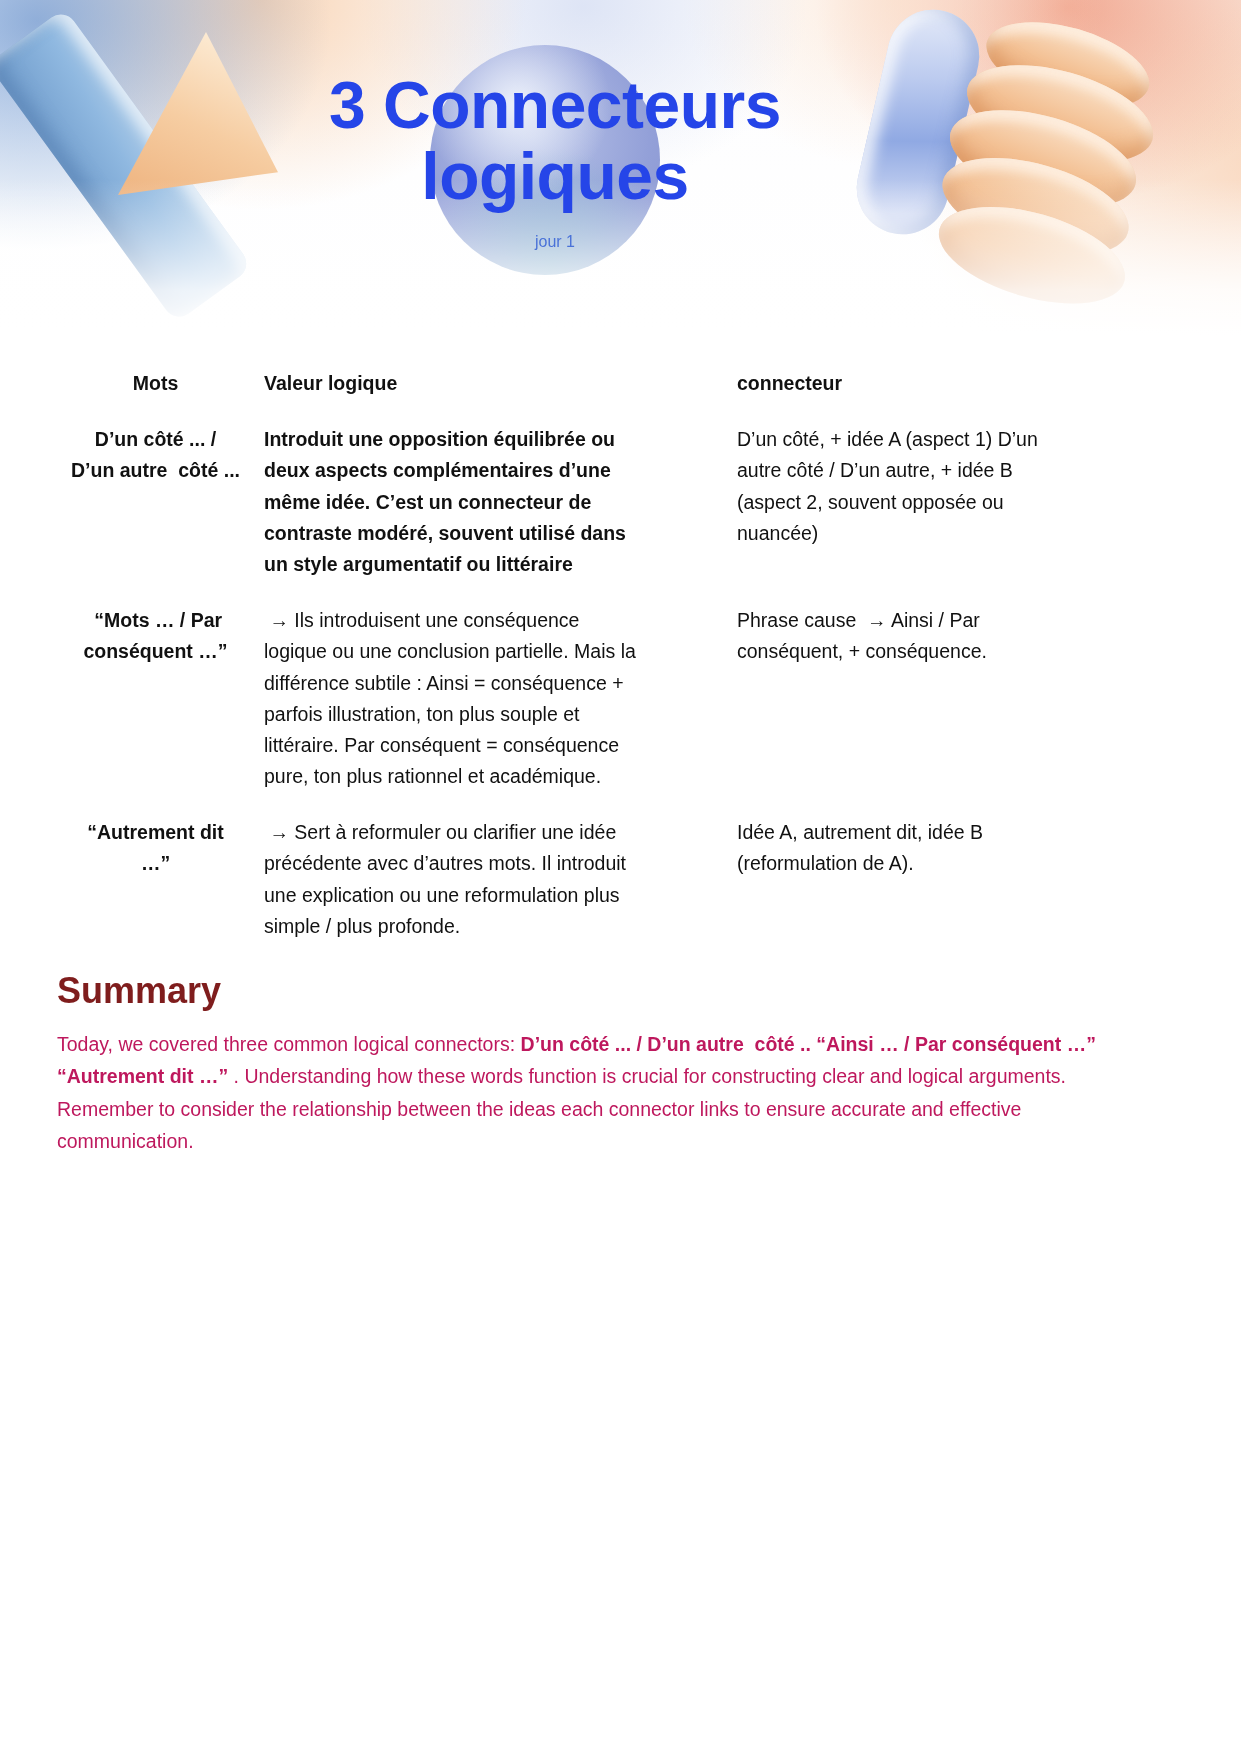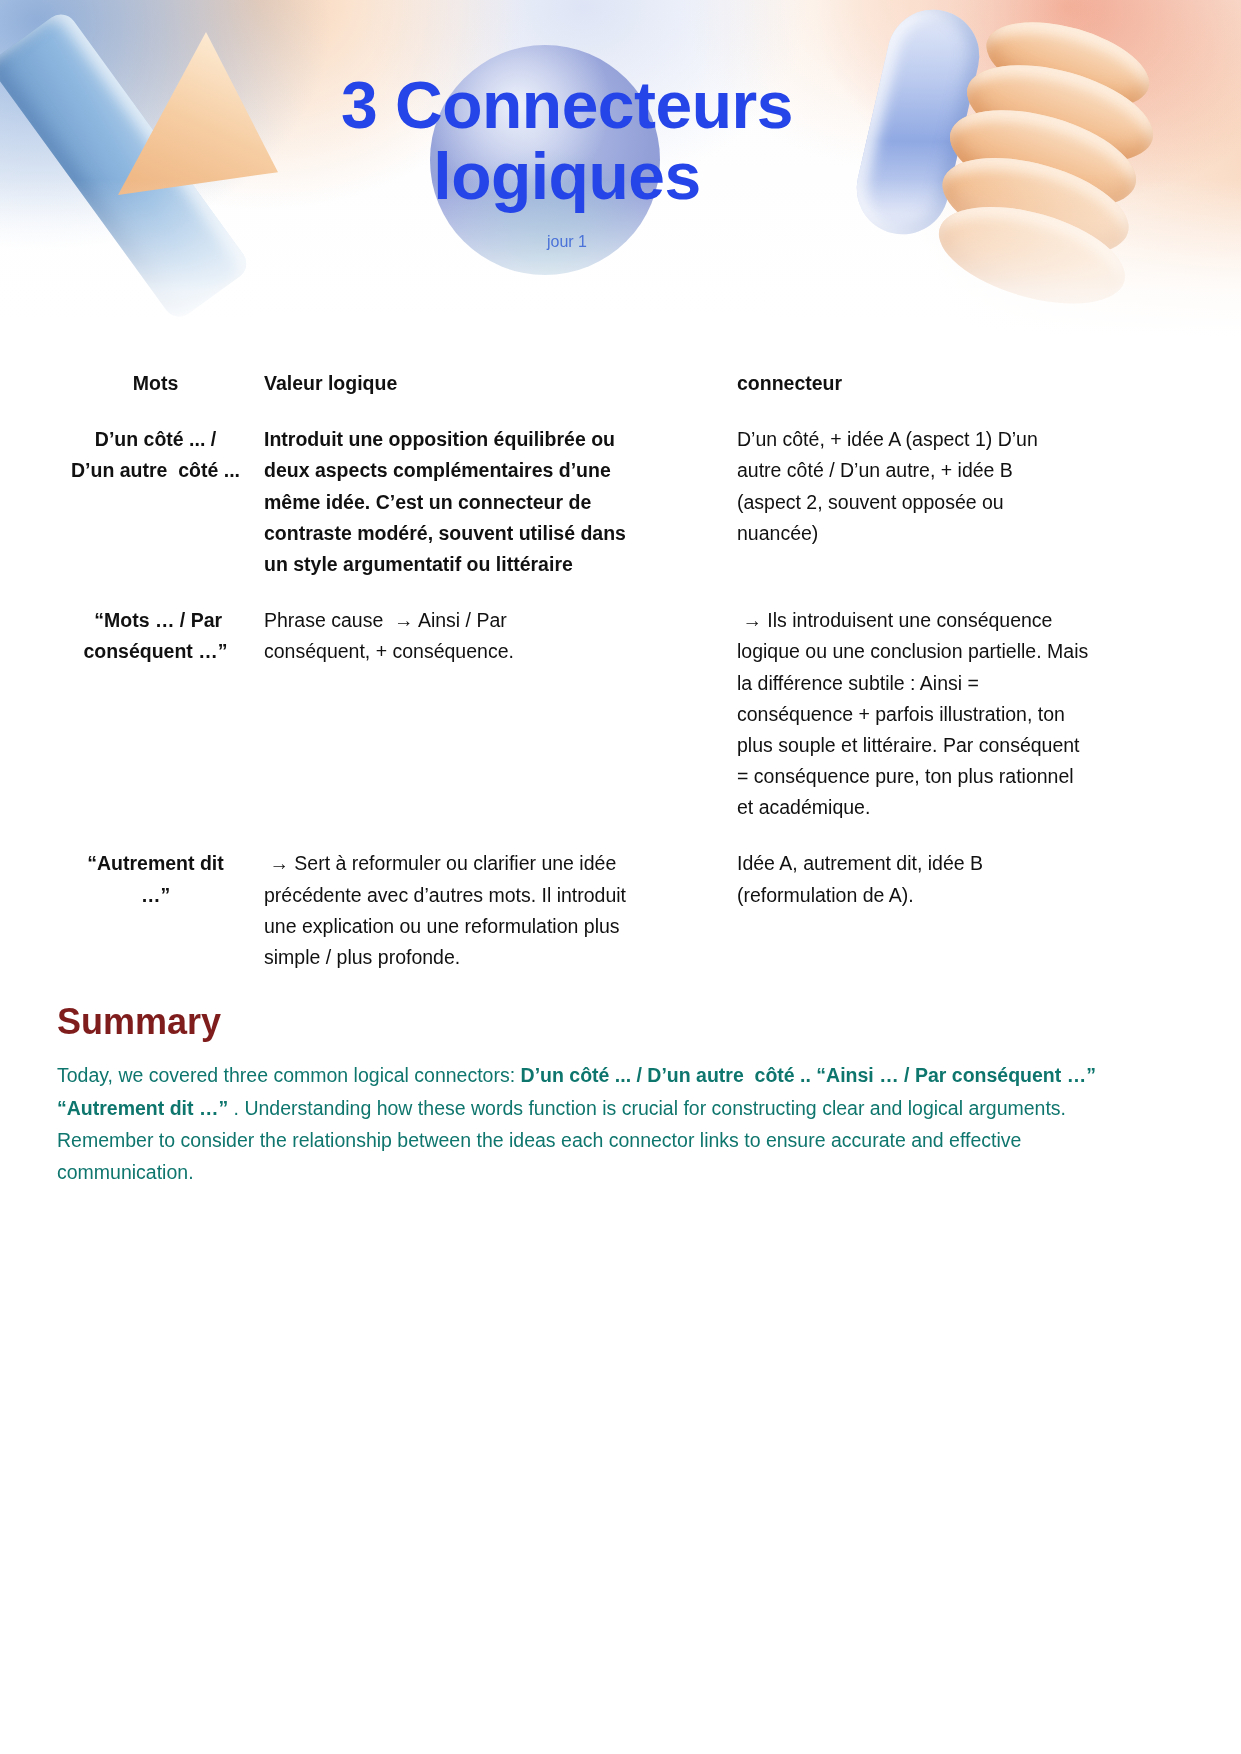--- a/index.html
+++ b/index.html
@@ -72,21 +72,21 @@
     border-radius: 50%;
     background: linear-gradient(185deg, #fae0c6 10%, #f3c093 55%, #e9a572 100%);
     box-shadow: inset 0 -12px 18px rgba(196,118,60,0.38), inset 0 10px 12px rgba(255,242,228,0.9);
   }
   .ring:nth-child(1) { top: 0;    left: 14px; width: 168px; height: 74px; }
   .ring:nth-child(2) { top: 44px; left: 8px; }
   .ring:nth-child(3) { top: 92px; left: 4px; }
   .ring:nth-child(4) { top: 140px; left: 10px; }
   .ring:nth-child(5) { top: 188px; left: 20px; }
 
-  .hero-text { position: absolute; top: 70px; left: 12px; width: 1110px; text-align: center; z-index: 3; }
+  .hero-text { position: absolute; top: 70px; left: 0; width: 1110px; text-align: center; z-index: 3; }
   .title {
     max-width: 620px;
     margin: 0 auto;
     font-size: 66px;
     line-height: 1.08;
     font-weight: 800;
     letter-spacing: -0.5px;
     color: #2545e8;
   }
   .subtitle { margin-top: 20px; font-size: 16px; font-weight: 500; color: #4a72d8; }
@@ -115,21 +115,21 @@
     font-size: 36px;
     font-weight: bold;
     color: #7f1d1d;
   }
   .summary-paragraph {
     margin-top: 16px;
     max-width: 1042px;
     font-size: 19.5px;
     line-height: 1.66;
     white-space: pre-wrap;
-    color: #0f766e;
+    color: #be185d;
   }
 </style>
 </head>
 <body>
 
 <div class="page">
 
   <header class="hero">
     <div class="shape beam"></div>
     <div class="shape pyramid"></div>
@@ -160,22 +160,22 @@
 
       <div class="trow body-row">
         <div class="cell c1 b">D’un côté ... /
 D’un autre  côté ...</div>
         <div class="cell c2 b">Introduit une opposition équilibrée ou deux aspects complémentaires d’une même idée. C’est un connecteur de contraste modéré, souvent utilisé dans un style argumentatif ou littéraire</div>
         <div class="cell c3">D’un côté, + idée A (aspect 1) D’un autre côté / D’un autre, + idée B (aspect 2, souvent opposée ou nuancée)</div>
       </div>
 
       <div class="trow body-row">
         <div class="cell c1 b"> “Mots … / Par conséquent …”</div>
+        <div class="cell c2"> → Ils introduisent une conséquence logique ou une conclusion partielle. Mais la différence subtile : Ainsi = conséquence + parfois illustration, ton plus souple et littéraire. Par conséquent = conséquence pure, ton plus rationnel et académique.</div>
         <div class="cell c3">Phrase cause  → Ainsi / Par conséquent, + conséquence.</div>
-        <div class="cell c2"> → Ils introduisent une conséquence logique ou une conclusion partielle. Mais la différence subtile : Ainsi = conséquence + parfois illustration, ton plus souple et littéraire. Par conséquent = conséquence pure, ton plus rationnel et académique.</div>
       </div>
 
       <div class="trow body-row">
         <div class="cell c1 b">“Autrement dit
 …”</div>
         <div class="cell c2"> → Sert à reformuler ou clarifier une idée précédente avec d’autres mots. Il introduit une explication ou une reformulation plus simple / plus profonde.</div>
         <div class="cell c3">Idée A, autrement dit, idée B (reformulation de A).</div>
       </div>
 
     </div>

